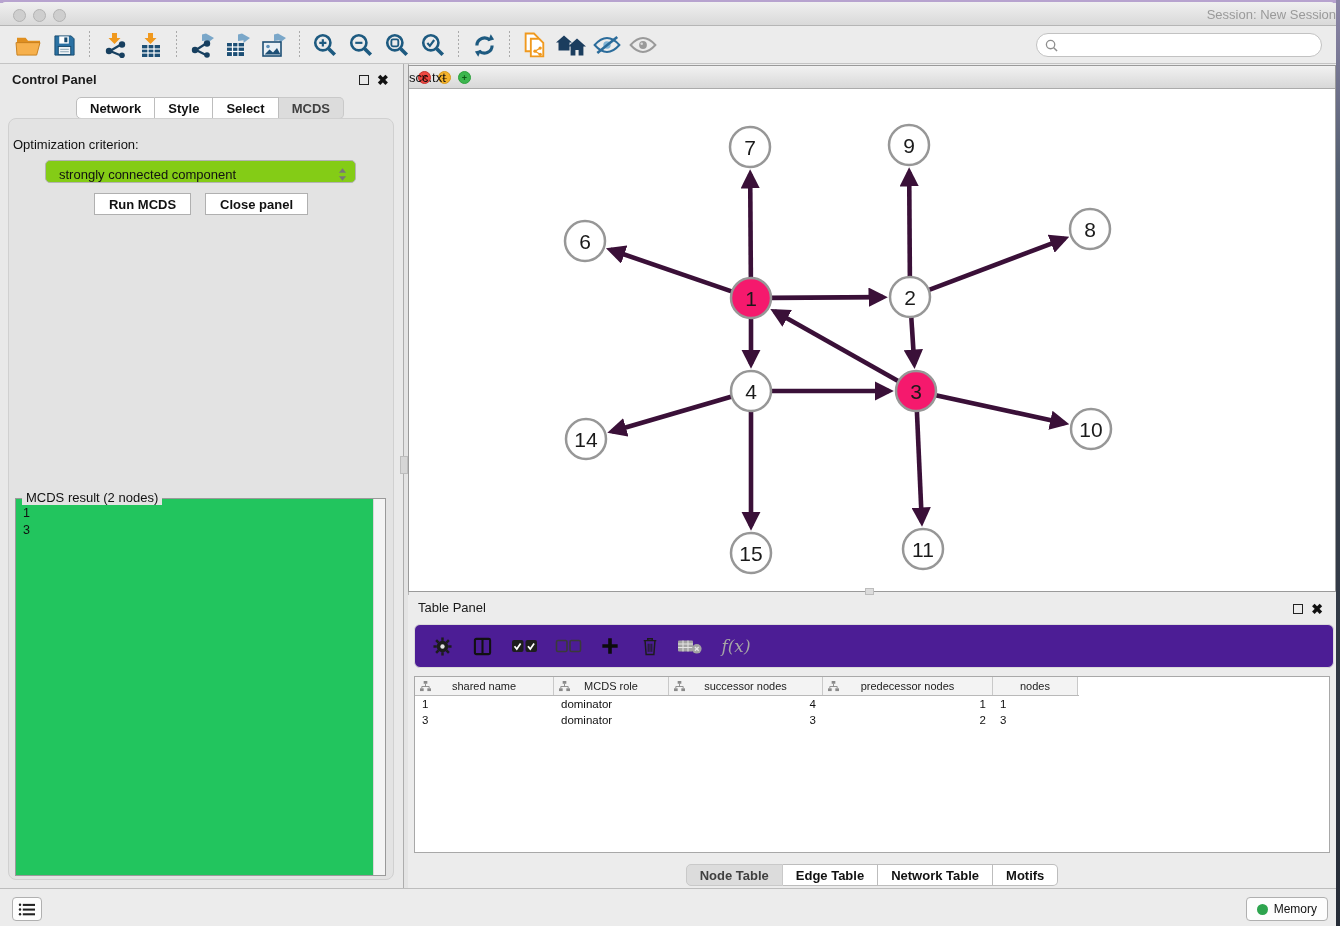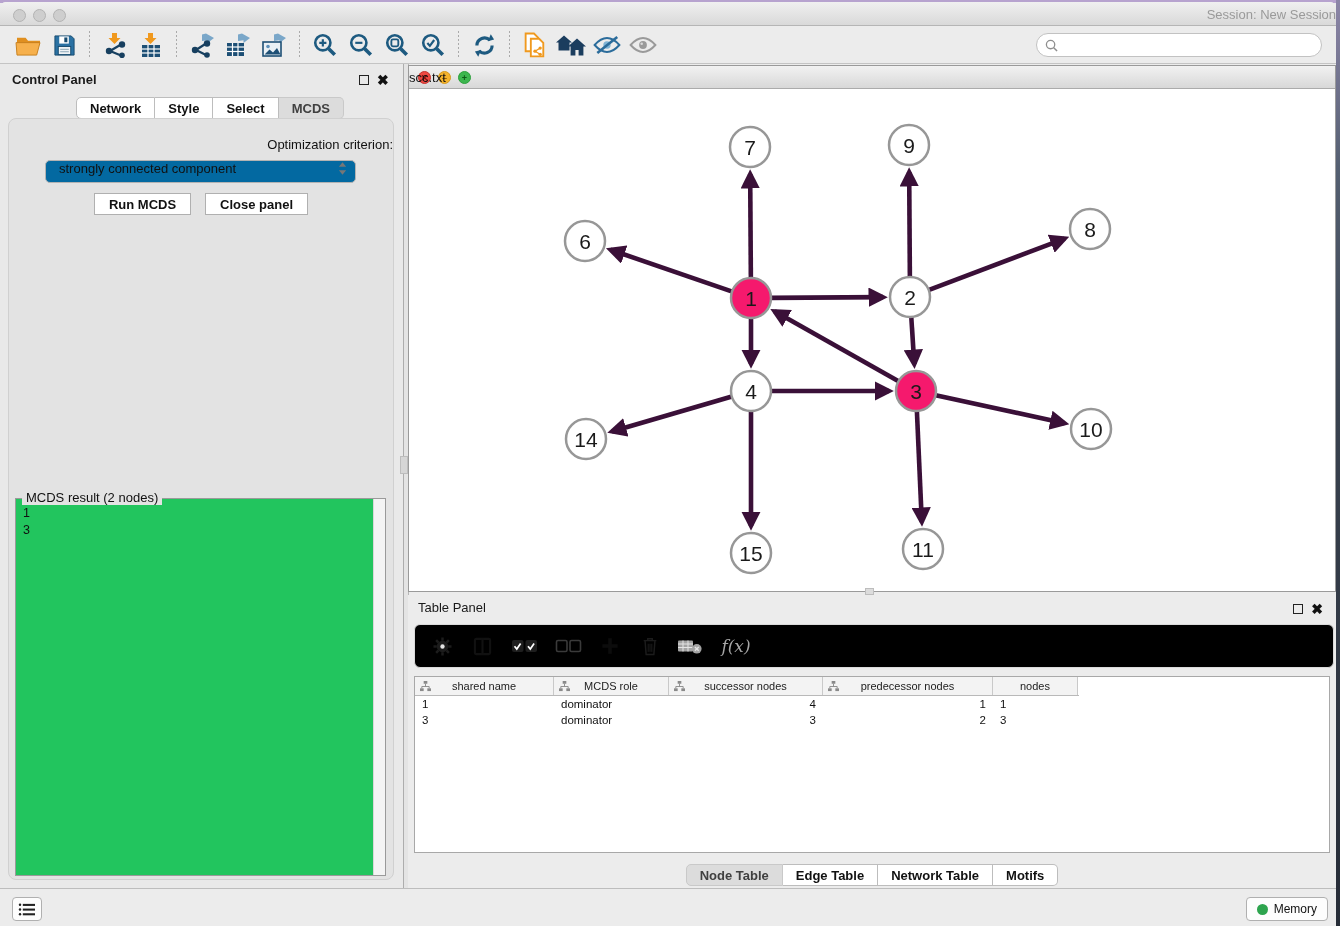--- a/index.html
+++ b/index.html
@@ -43,23 +43,23 @@
   .panel-float { position:absolute; width:10px; height:10px; border:1.5px solid #222; background:transparent; }
   .panel-close { position:absolute; font-size:14px; font-weight:bold; color:#111; line-height:1; }
   .cp-tabs { position:absolute; left:76px; top:33px; display:flex; height:22px; }
   .seg-tab { background:#fff; border:1px solid #bdbdbd; border-left:none; padding:0 13px;
     font-size:13px; font-weight:600; color:#111; display:flex; align-items:center; }
   .seg-tab.first { border-left:1px solid #bdbdbd; border-radius:5px 0 0 5px; }
   .seg-tab.last { border-radius:0 5px 5px 0; }
   .seg-tab.active { background:#dcdcdc; color:#404040; border-color:#c9c9c9; }
   .cp-inner { position:absolute; left:8px; top:54px; width:386px; height:762px;
     background:#e3e3e3; border:1px solid #d0d0d0; border-radius:8px; }
-  .opt-label { position:absolute; left:16px; right:0; top:18px; text-align:right; font-size:13px; color:#111; }
-  .dropdown { position:absolute; left:36px; top:41px; width:311px; height:23px; background:#0369a1;
-    border:1px solid #b3b3b3; border-radius:5px; display:flex; align-items:flex-start; padding:0 8px 0 13px; }
+  .opt-label { position:absolute; left:4px; right:0; top:18px; text-align:left; font-size:13px; color:#111; }
+  .dropdown { position:absolute; left:36px; top:41px; width:311px; height:23px; background:#84cc16;
+    border:1px solid #b3b3b3; border-radius:5px; display:flex; align-items:flex-end; padding:0 8px 0 13px; }
   .dropdown .val { flex:1; font-size:13px; color:#111; }
   .cp-buttons { position:absolute; left:0; right:0; top:74px; display:flex; justify-content:center; gap:14px; }
   .mac-btn { background:#fff; border:1px solid #b0b0b0; border-radius:0; height:22px;
     padding:0 14px; font-size:13px; font-weight:600; color:#111; display:flex; align-items:center; }
   .result-box { position:absolute; left:6px; top:379px; width:371px; height:378px;
     background:#22c55e; border:1px solid #9a9a9a; }
   .result-legend { position:absolute; top:-9px; left:6px; background:#e3e3e3; padding:0 4px;
     font-size:13px; color:#111; }
   .result-text { position:absolute; left:7px; top:6px; font-size:12.5px; color:#111;
     line-height:17px; white-space:pre-line; }
@@ -79,21 +79,21 @@
   .net-dot { position:absolute; top:5px; width:13px; height:13px; border-radius:50%;
     font:bold 9px/13px "Liberation Sans",sans-serif; text-align:center; }
   .net-canvas { position:absolute; left:0; top:23px; width:926px; height:502px; background:#fff; }
   .net-resize-handle { position:absolute; left:456px; bottom:-4px; width:9px; height:7px;
     background:#dcdcdc; border:1px solid #bdbdbd; }
 
   
   .table-panel { left:408px; top:595px; width:928px; height:293px; background:#ececec; }
   .tp-title { position:absolute; left:10px; top:5px; font-size:13px; color:#1a1a1a; }
   .tp-toolbar { position:absolute; left:6px; top:29px; width:920px; height:44px;
-    background:#000000; border:1px solid #dadada; border-radius:6px;
+    background:#4c1d95; border:1px solid #dadada; border-radius:6px;
     display:flex; align-items:center; gap:14px; padding-left:14px; }
   .tp-tool { width:26px; height:26px; display:flex; align-items:center; justify-content:center; }
   .fx-label { font-family:"DejaVu Serif", serif; font-style:italic; font-size:17px; color:#a6a6a6; }
   .tp-table { position:absolute; left:6px; top:81px; width:916px; height:177px;
     background:#fff; border:1px solid #a8a8a8; overflow:hidden; }
   .thead { display:flex; height:19px; border-bottom:1px solid #b9b9b9; width:664px; }
   .th { background:#f3f3f3; border-right:1px solid #c9c9c9; display:flex; align-items:center;
     justify-content:center; gap:5px; font-size:11px; color:#222; position:relative; }
   .th .tree-ico { position:absolute; left:5px; top:4px; }
   .trow { display:flex; height:16px; align-items:center; font-size:11.5px; color:#111; }

